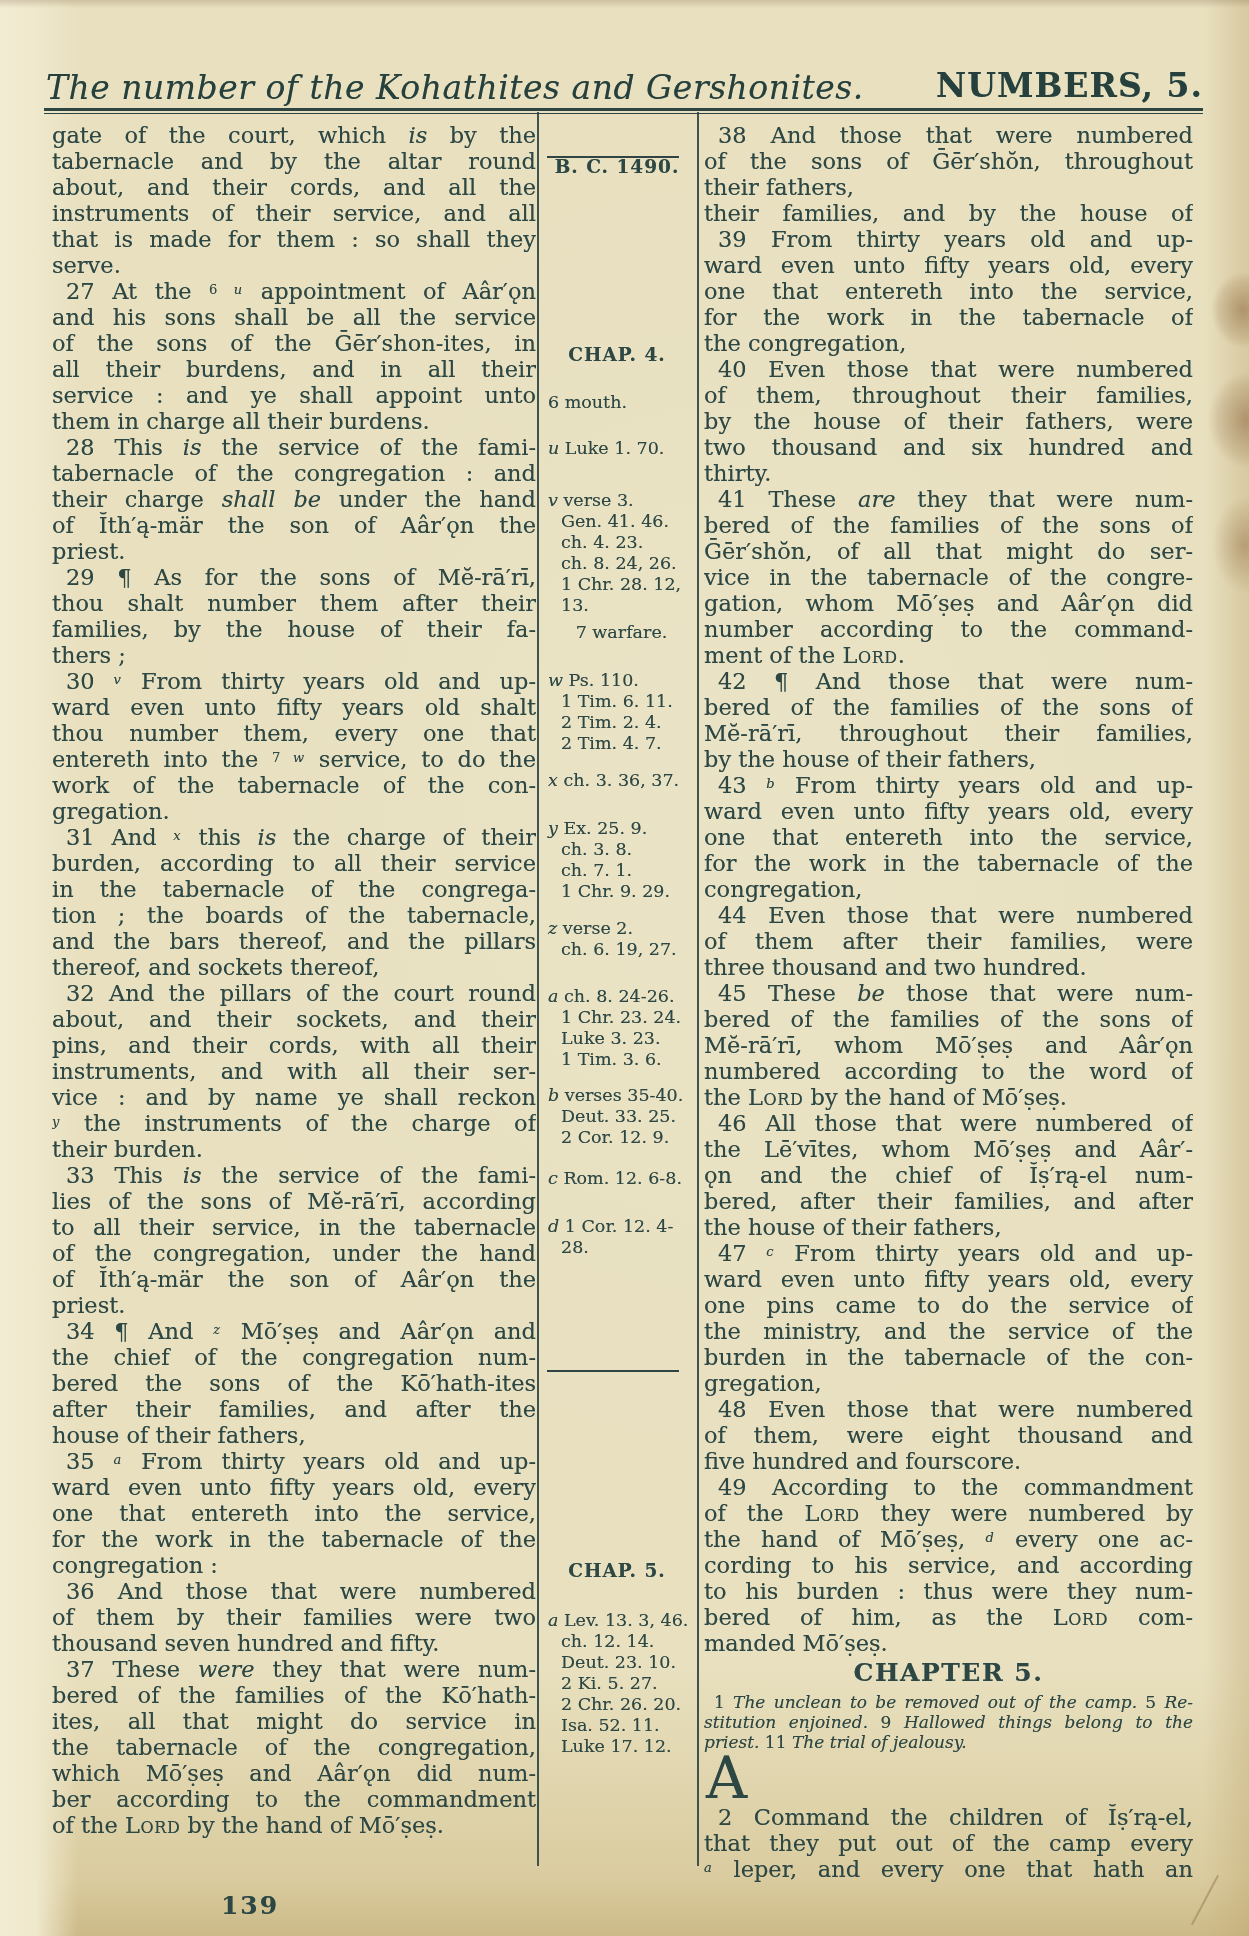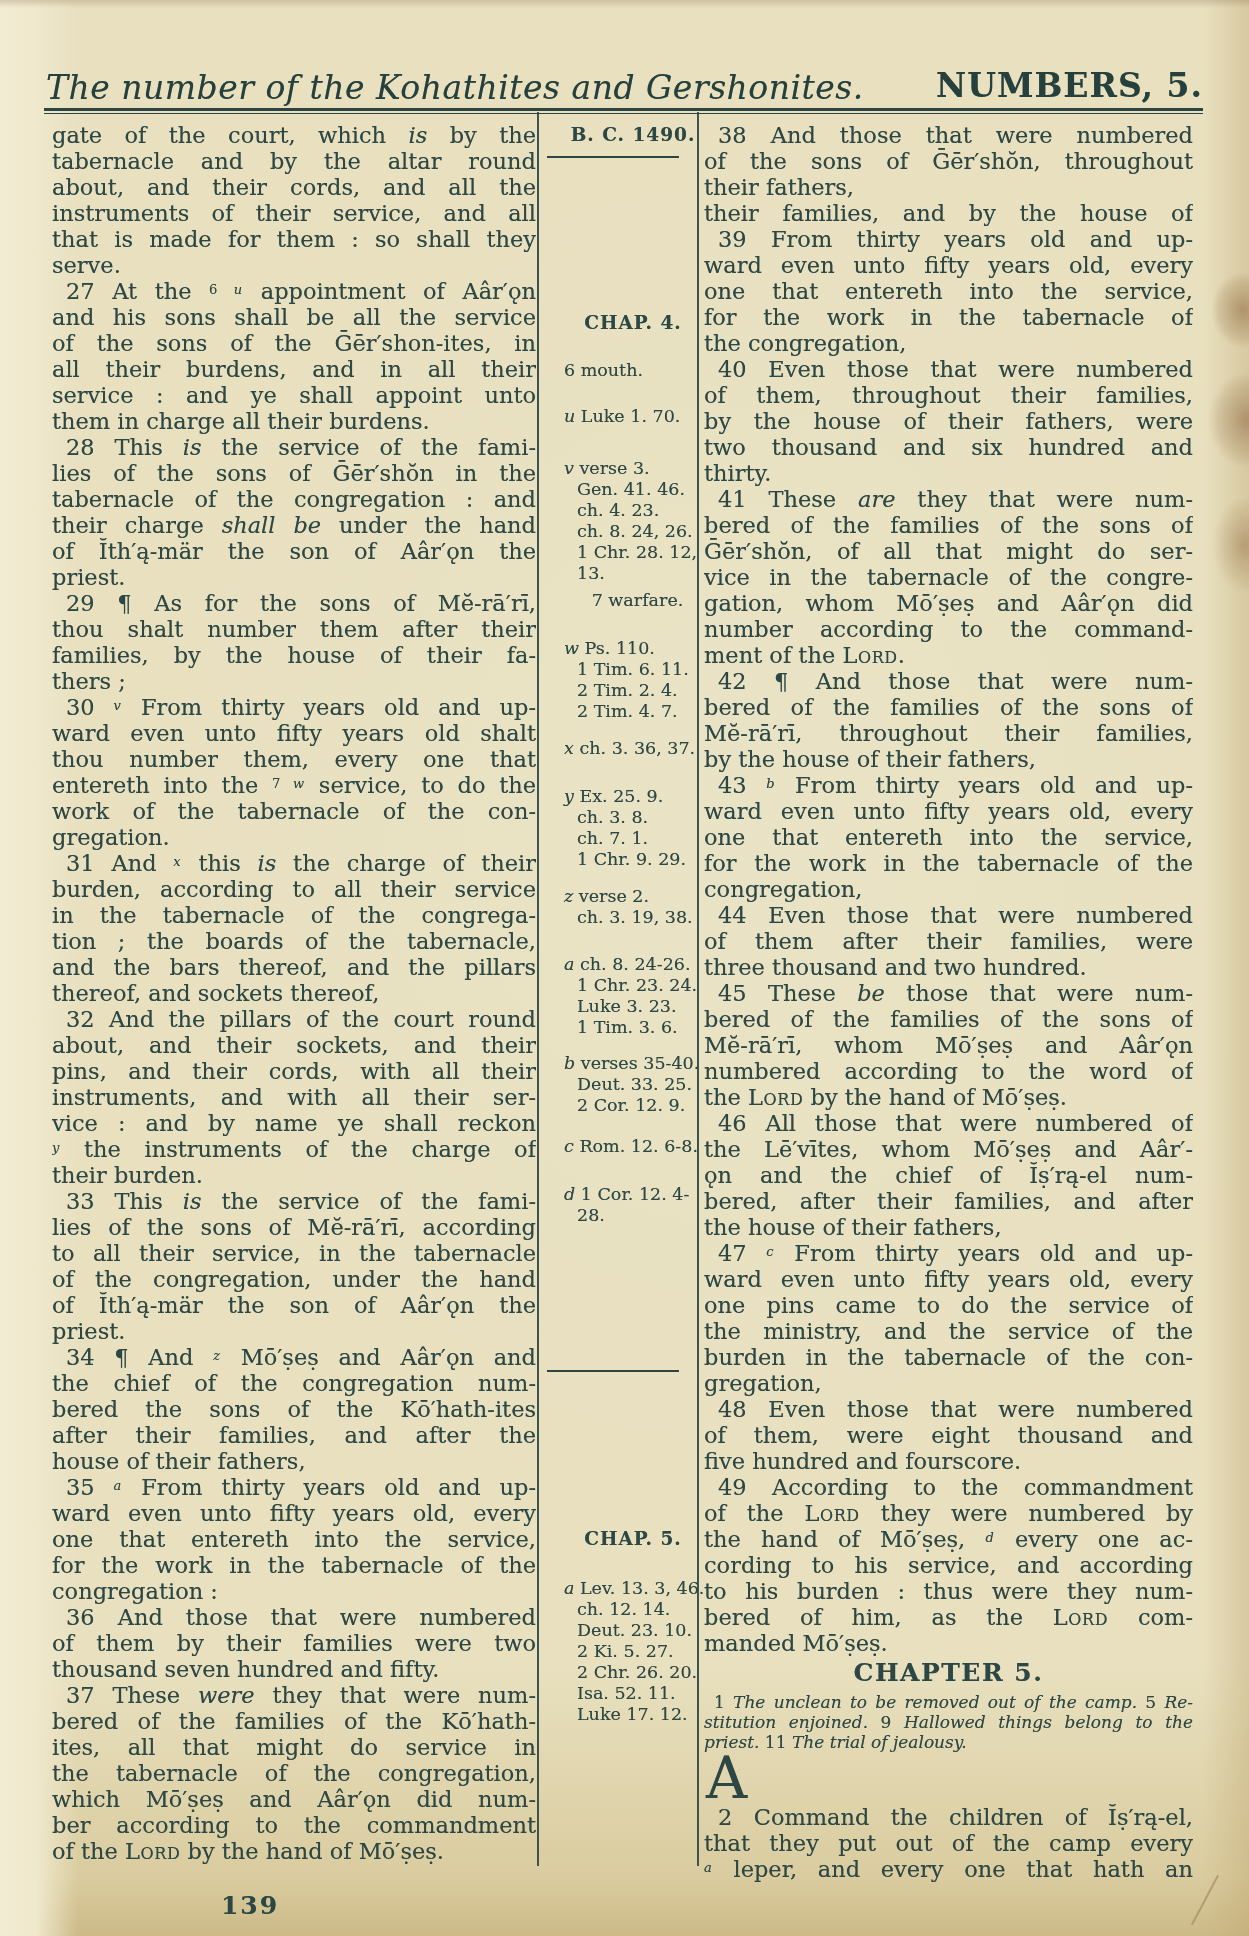--- a/index.html
+++ b/index.html
@@ -36,21 +36,21 @@
   .col-right{left:704px;width:489px;}
   .ln{text-align:justify;height:26px;overflow:hidden;white-space:normal;}
   .ln::after{content:"";display:inline-block;width:100%;height:0;}
   .ln.nj{text-align:left;}
   .ln.nj::after{content:none;}
   .ln.ind{padding-left:14px;}
   sup.ref{font-size:13px;vertical-align:5px;line-height:0;letter-spacing:1px;}
   .sc{font-variant:small-caps;letter-spacing:.6px;}
   
   .margin-col{position:absolute;left:539px;top:112px;width:156px;height:1754px;font-size:17.5px;line-height:21px;}
-  .mn-group{position:absolute;left:16px;width:100%;padding-left:9px;box-sizing:border-box;}
+  .mn-group{position:absolute;left:0;width:100%;padding-left:9px;box-sizing:border-box;margin-top:32px;}
   .mn-ln{white-space:nowrap;}
   .mn-ln.cont{padding-left:13px;}
   .mn-head{font-weight:700;letter-spacing:1px;padding-left:0;text-align:center;font-size:18.5px;}
   .mn-rule{position:absolute;left:8px;width:132px;border-top:2px solid #2e4543;}
   
   .ch5-head{text-align:center;font-weight:700;font-size:25px;letter-spacing:1.5px;height:36px;padding-top:4px;box-sizing:border-box;}
   .ch5-summary{font-size:17px;line-height:20px;}
   .ch5-summary .ln{height:20px;}
   .ch5-summary .ln:first-child{padding-left:10px;}
   .ch5-open{overflow:hidden;}
@@ -79,21 +79,20 @@
       <div class="ln">instruments of their service, and all</div>
       <div class="ln">that is made for them : so shall they</div>
       <div class="ln nj">serve.</div>
       <div class="ln ind">27 At the <sup class="ref">6 <i>u</i></sup> appointment of Aâr′ǫn</div>
       <div class="ln">and his sons shall be all the service</div>
       <div class="ln">of the sons of the Ḡēr′shon-ites, in</div>
       <div class="ln">all their burdens, and in all their</div>
       <div class="ln">service : and ye shall appoint unto</div>
       <div class="ln nj">them in charge all their burdens.</div>
       <div class="ln ind">28 This <i>is</i> the service of the fami-</div>
-      <div class="ln">lies of the sons of Ḡēr′shŏn in the</div>
       <div class="ln">tabernacle of the congregation : and</div>
       <div class="ln">their charge <i>shall be</i> under the hand</div>
       <div class="ln">of Ĭth′ą-mär the son of Aâr′ǫn the</div>
       <div class="ln nj">priest.</div>
       <div class="ln ind">29 ¶ As for the sons of Mĕ-rā′rī,</div>
       <div class="ln">thou shalt number them after their</div>
       <div class="ln">families, by the house of their fa-</div>
       <div class="ln nj">thers ;</div>
       <div class="ln ind">30 <sup class="ref"><i>v</i></sup> From thirty years old and up-</div>
       <div class="ln">ward even unto fifty years old shalt</div>
@@ -177,21 +176,21 @@
         <div class="mn-ln"><i>x</i> ch. 3. 36, 37.</div>
       </div>
       <div class="mn-group" style="top: 674px;">
         <div class="mn-ln"><i>y</i> Ex. 25. 9.</div>
         <div class="mn-ln cont">ch. 3. 8.</div>
         <div class="mn-ln cont">ch. 7. 1.</div>
         <div class="mn-ln cont">1 Chr. 9. 29.</div>
       </div>
       <div class="mn-group" style="top: 774px;">
         <div class="mn-ln"><i>z</i> verse 2.</div>
-        <div class="mn-ln cont">ch. 3. 19, 38.</div>
+        <div class="mn-ln cont">ch. 6. 19, 27.</div>
       </div>
       <div class="mn-group" style="top: 842px;">
         <div class="mn-ln"><i>a</i> ch. 8. 24-26.</div>
         <div class="mn-ln cont">1 Chr. 23. 24.</div>
         <div class="mn-ln cont">Luke 3. 23.</div>
         <div class="mn-ln cont">1 Tim. 3. 6.</div>
       </div>
       <div class="mn-group" style="top: 941px;">
         <div class="mn-ln"><i>b</i> verses 35-40.</div>
         <div class="mn-ln cont">Deut. 33. 25.</div>

